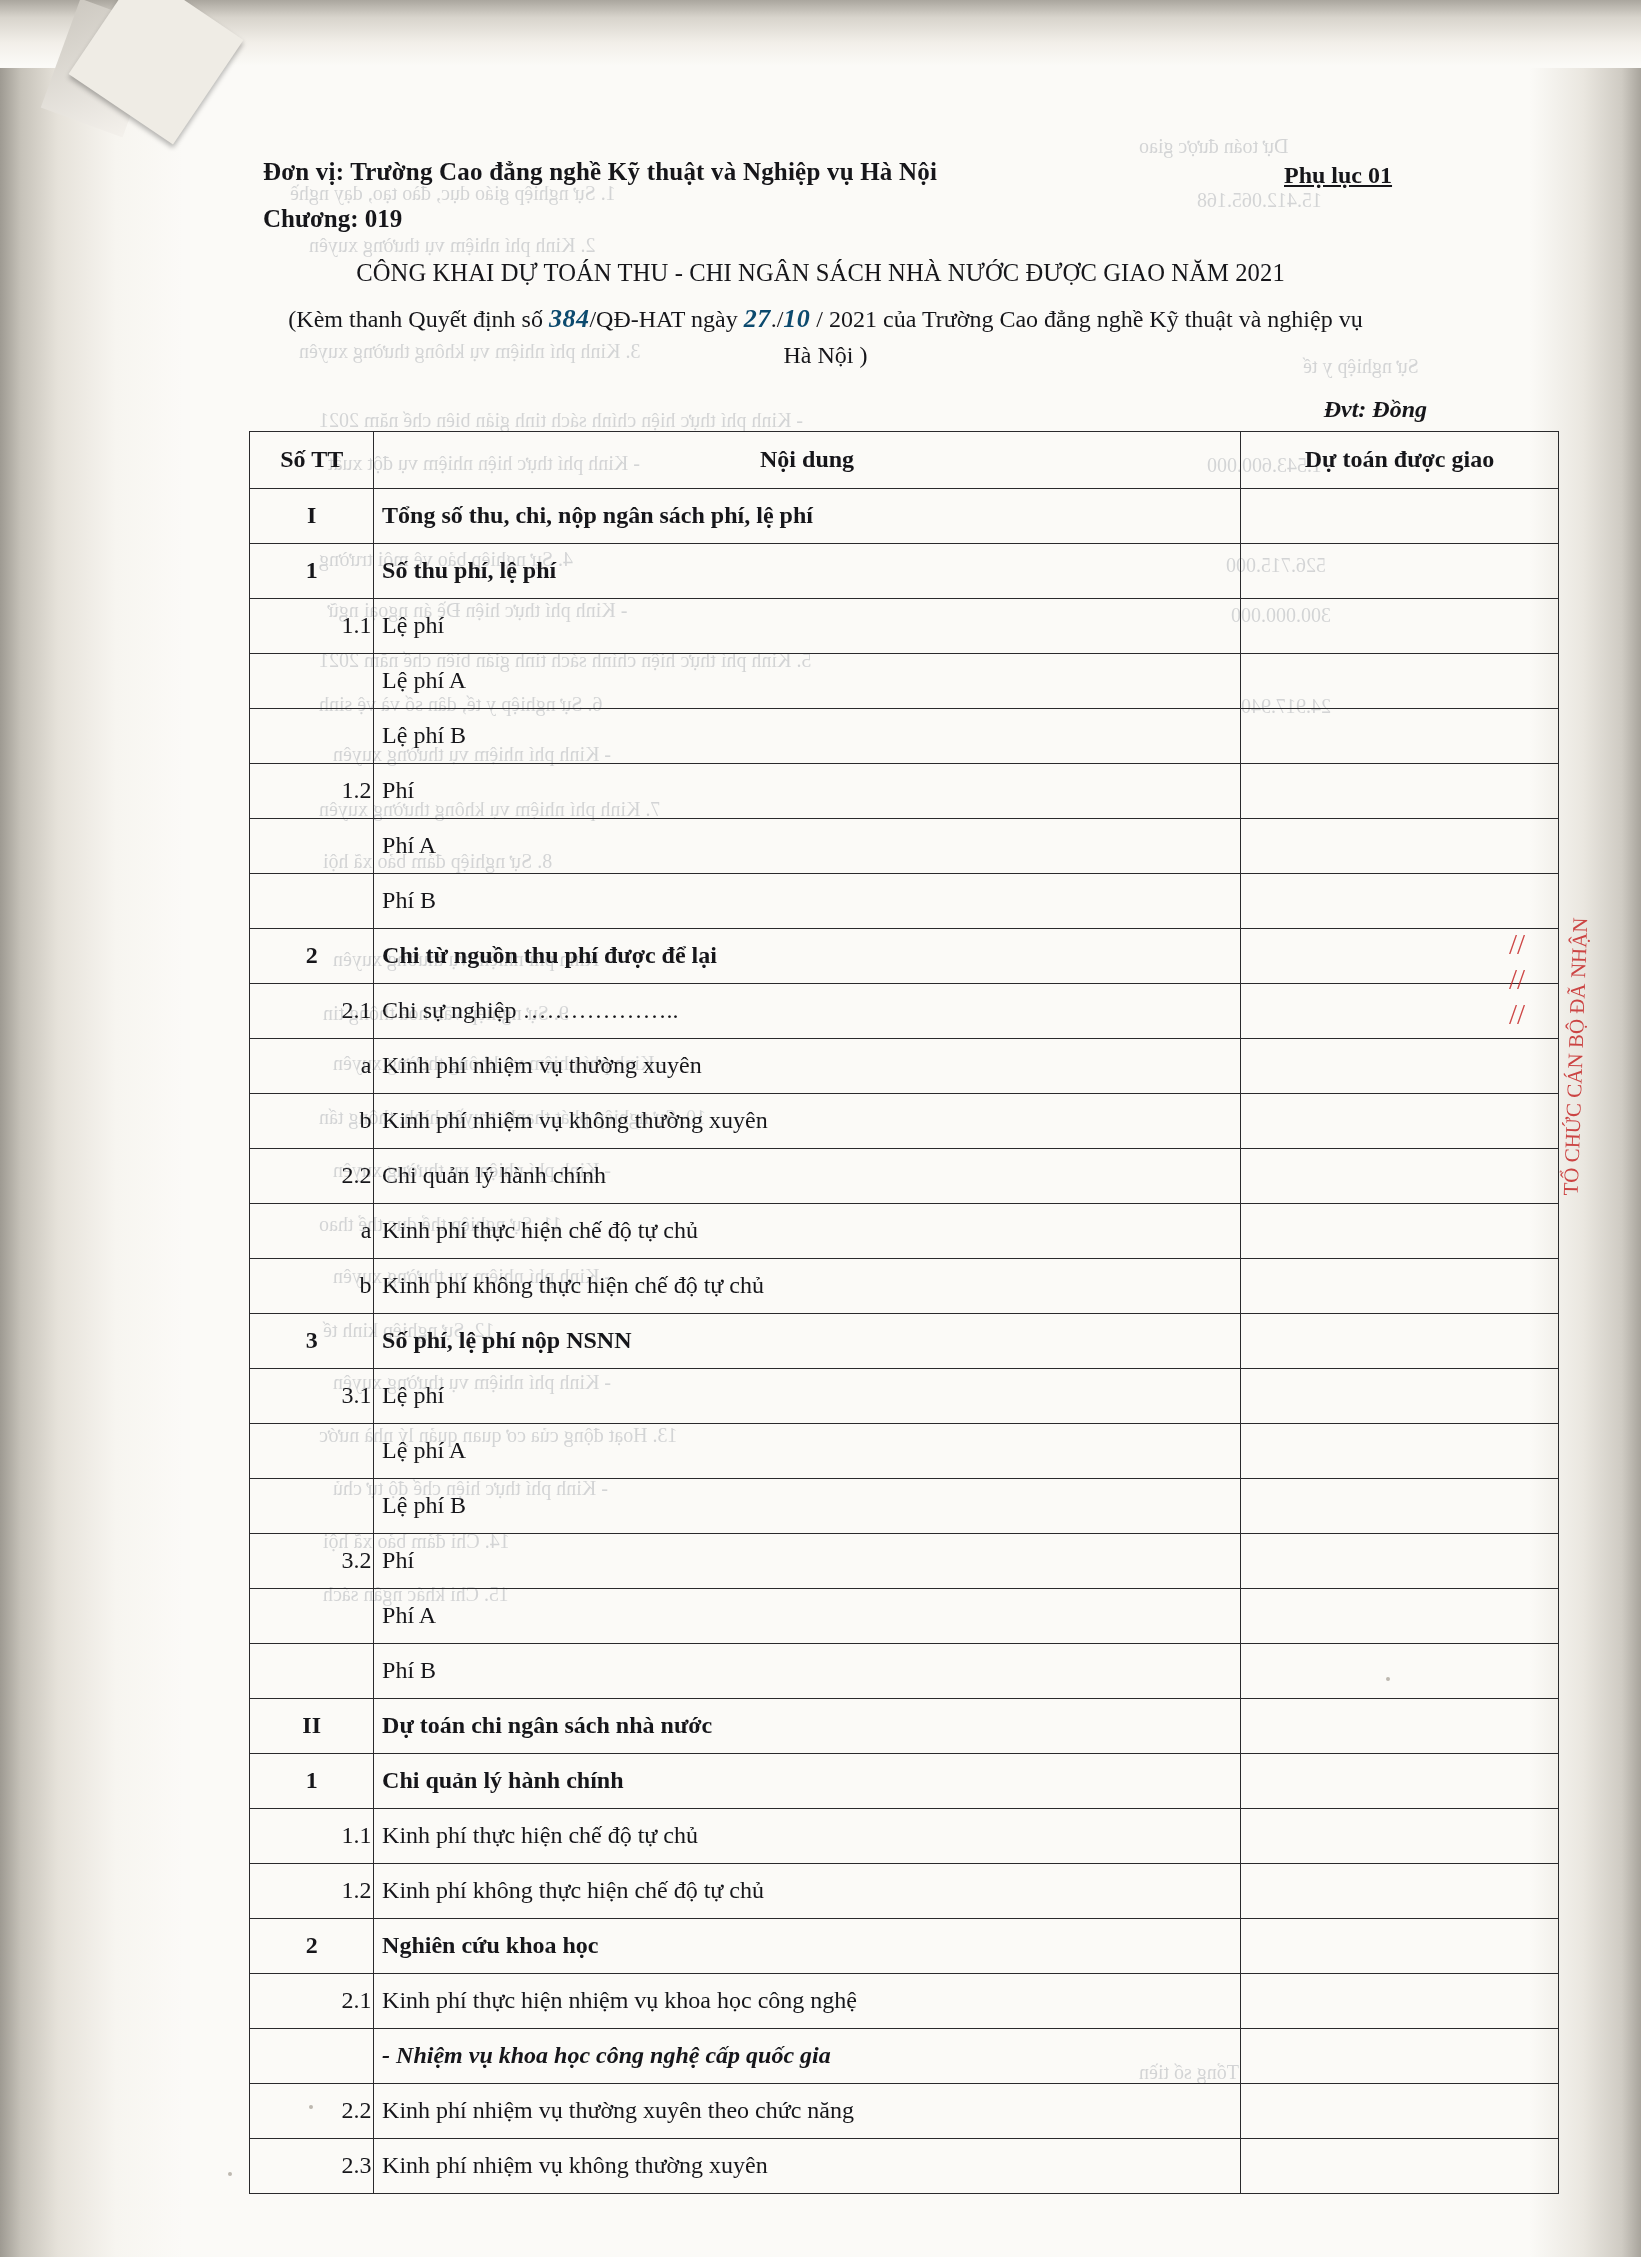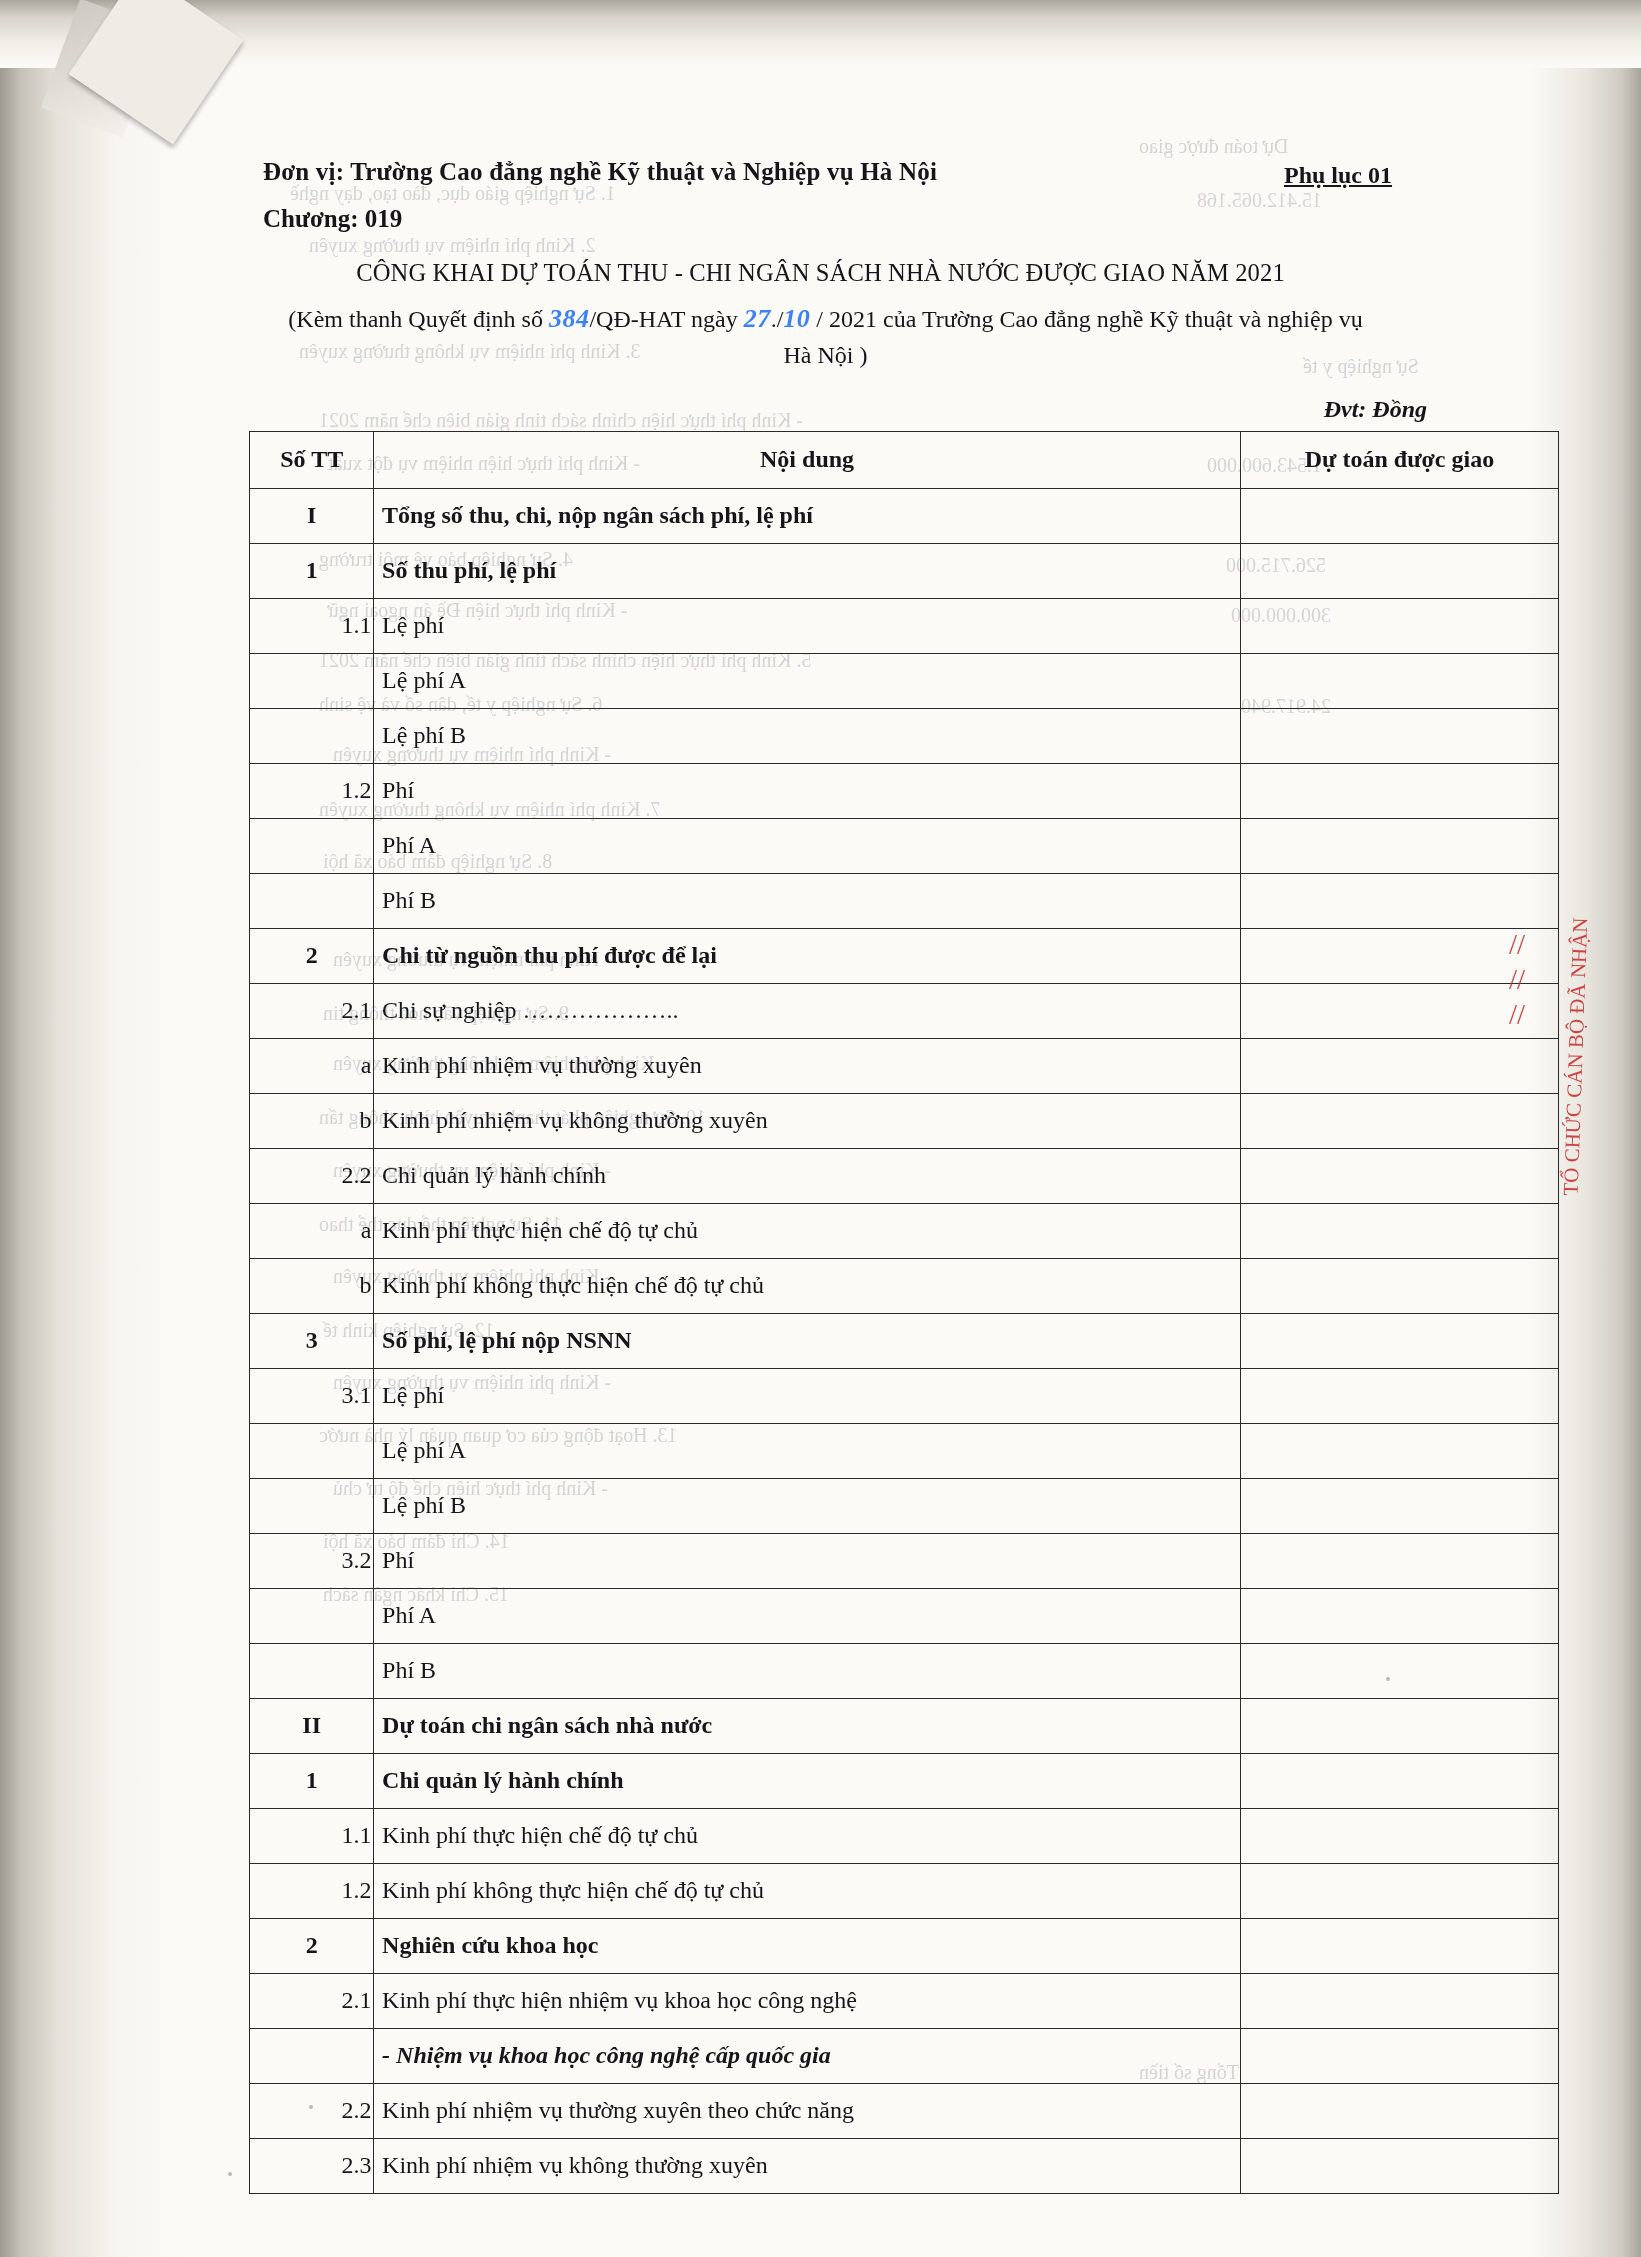--- a/index.html
+++ b/index.html
@@ -103,21 +103,21 @@
     position: absolute;
     left: 280px;
     right: 270px;
     top: 301px;
     text-align: center;
     font-size: 24px;
     line-height: 1.42;
   }
   .hand {
     font-family: "Liberation Serif", serif;
-    color: #3b82f6;
+    color: #0c4a6e;
     font-style: italic;
     font-weight: bold;
     font-size: 26px;
     letter-spacing: 0.5px;
   }
   .dvt {
     position: absolute;
     right: 214px;
     top: 396px;
     font-size: 24px;

